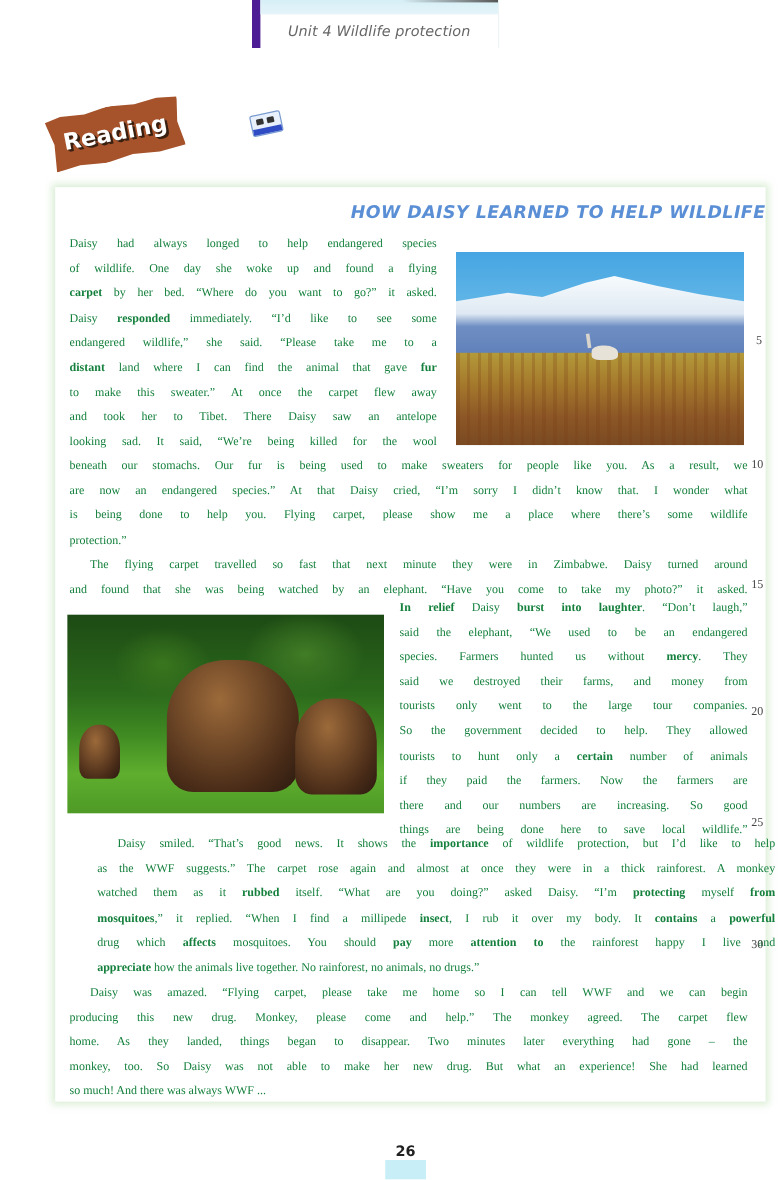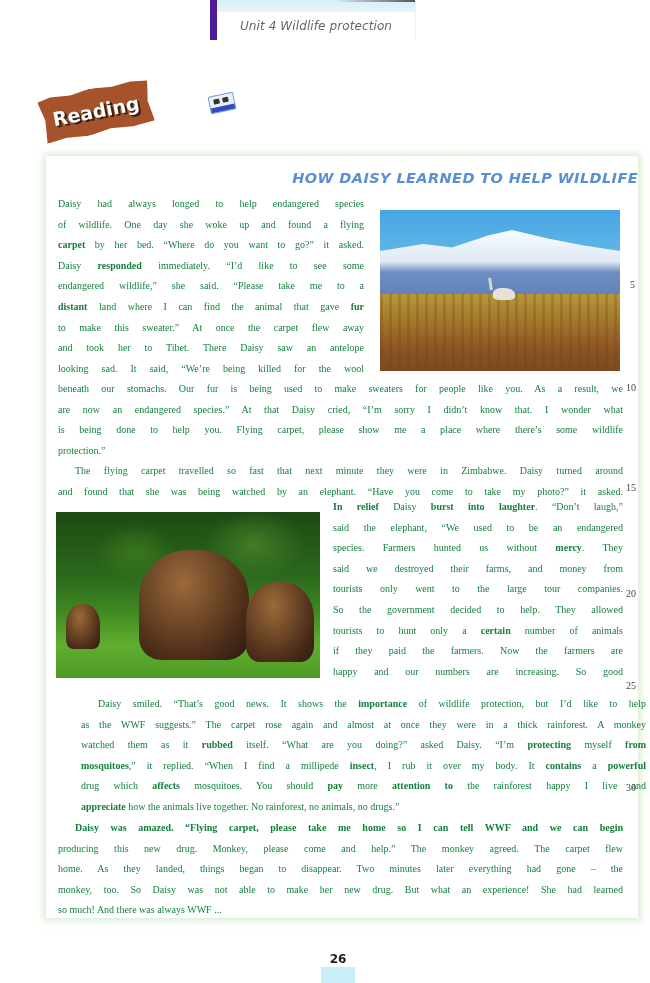--- a/index.html
+++ b/index.html
@@ -182,32 +182,33 @@
 
   <div class="text" id="p2r" style="left:287px; top:341px; width:290px;">
       <span class="line j"><b>In relief</b><span> Daisy </span><b>burst into laughter</b><span>. “Don’t laugh,”</span></span>
       <span class="line j"><span>said the elephant, “We used to be an endangered</span></span>
       <span class="line j"><span>species. Farmers hunted us without </span><b>mercy</b><span>. They</span></span>
       <span class="line j"><span>said we destroyed their farms, and money from</span></span>
       <span class="line j"><span>tourists only went to the large tour companies.</span></span>
       <span class="line j"><span>So the government decided to help. They allowed</span></span>
       <span class="line j"><span>tourists to hunt only a </span><b>certain</b><span> number of animals</span></span>
       <span class="line j"><span>if they paid the farmers. Now the farmers are</span></span>
-      <span class="line j"><span>happy and our numbers are increasing. So good</span></span>
+      <span class="line j"><span>there and our numbers are increasing. So good</span></span>
+      <span class="line j"><span>things are being done here to save local wildlife.”</span></span>
     </div>
   <div class="text" id="p3" style="left:12px; top:538px; width:565px;margin-left:23px;">
       <span class="line j" style="padding-left: 17px;"><span>Daisy smiled. “That’s good news. It shows the </span><b>importance</b><span> of wildlife protection, but I’d like to help</span></span>
       <span class="line j"><span>as the WWF suggests.” The carpet rose again and almost at once they were in a thick rainforest. A monkey</span></span>
       <span class="line j"><span>watched them as it </span><b>rubbed</b><span> itself. “What are you doing?” asked Daisy. “I’m </span><b>protecting</b><span> myself </span><b>from</b></span>
       <span class="line j"><b>mosquitoes</b><span>,” it replied. “When I find a millipede </span><b>insect</b><span>, I rub it over my body. It </span><b>contains</b><span> a </span><b>powerful</b></span>
       <span class="line j"><span>drug which </span><b>affects</b><span> mosquitoes. You should </span><b>pay</b><span> more </span><b>attention to</b><span> the rainforest happy I live and</span></span>
       <span class="line"><b>appreciate</b><span> how the animals live together. No rainforest, no animals, no drugs.”</span></span>
     </div>
   <div class="text" id="p4" style="left:12px; top:662px; width:565px;">
-      <span class="line j" style="padding-left: 17px; font-weight: bold;">Daisy was amazed. “Flying carpet, please take me home so I can tell WWF and we can begin</span>
+      <span class="line j" style="padding-left: 17px;">Daisy was amazed. “Flying carpet, please take me home so I can tell WWF and we can begin</span>
       <span class="line j">producing this new drug. Monkey, please come and help.” The monkey agreed. The carpet flew</span>
       <span class="line j">home. As they landed, things began to disappear. Two minutes later everything had gone – the</span>
       <span class="line j">monkey, too. So Daisy was not able to make her new drug. But what an experience! She had learned</span>
       <span class="line">so much! And there was always WWF ...</span>
     </div>
 
   <span class="ln" style="left:584px; top:123px;">5</span>
   <span class="ln" style="left:580px; top:226px;">10</span>
   <span class="ln" style="left:580px; top:326px;">15</span>
   <span class="ln" style="left:580px; top:432px;">20</span>

